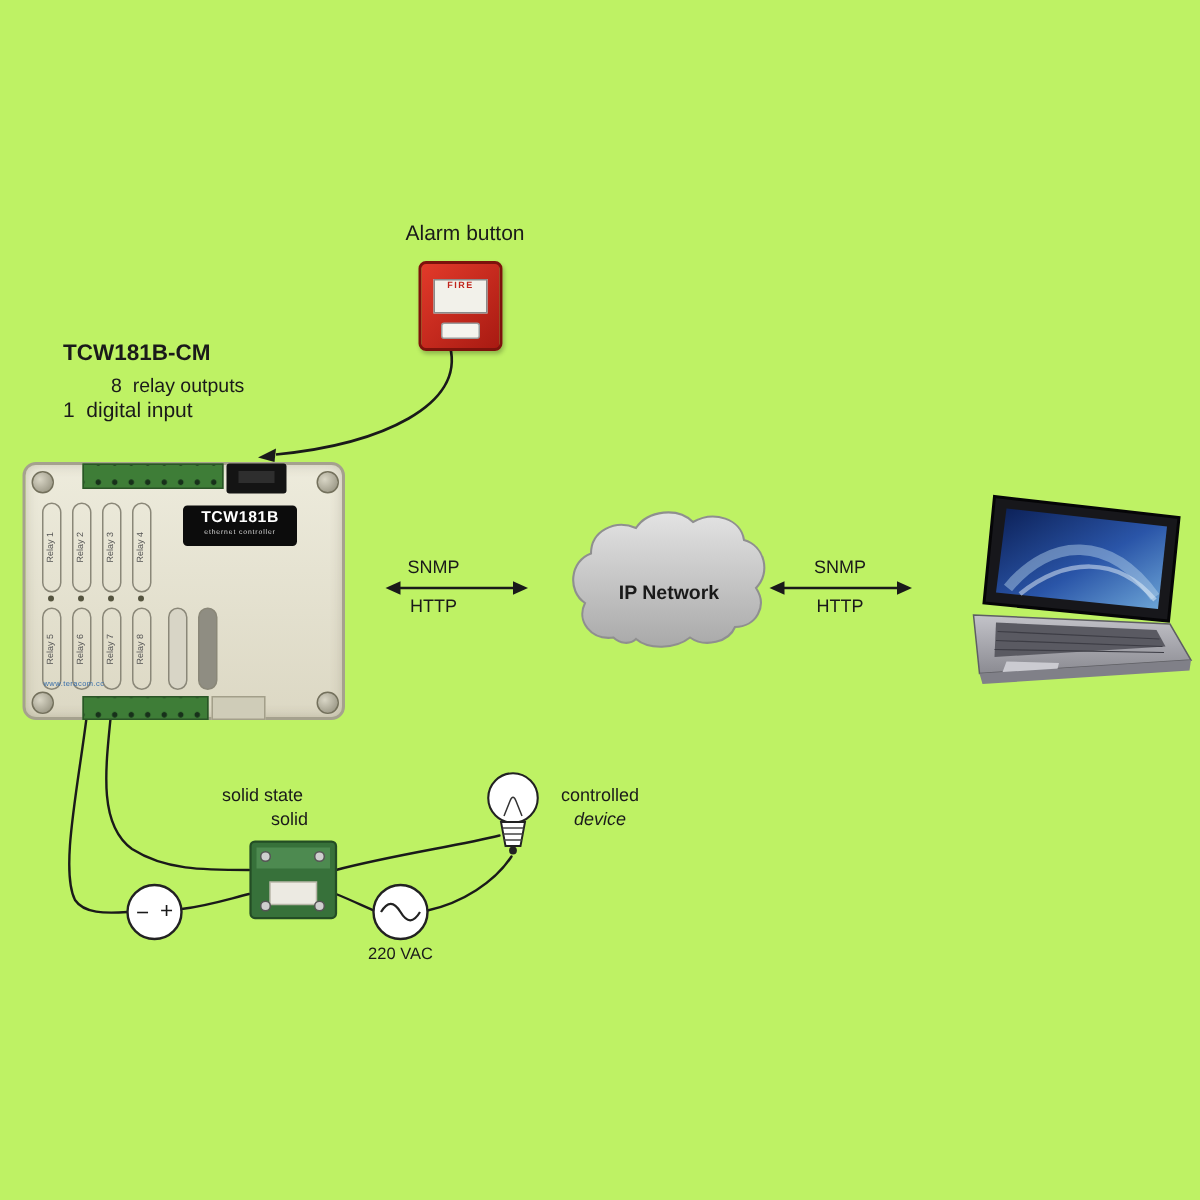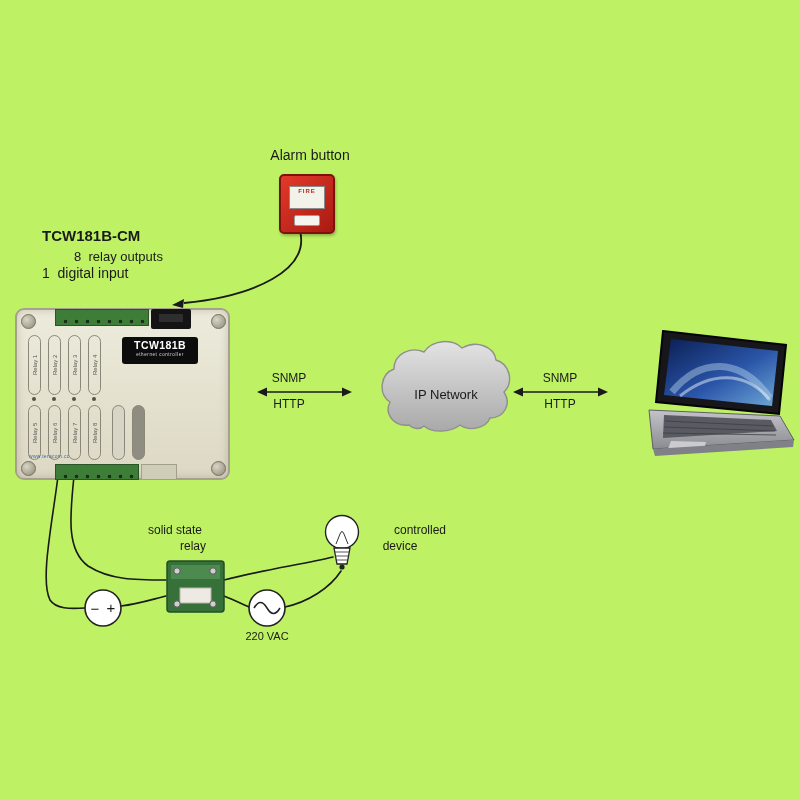--- a/index.html
+++ b/index.html
@@ -13,25 +13,25 @@
 
   
   .alarm-label{left:255px;top:147px;width:110px;font-size:14px;text-align:center;}
   .dev-title{left:42px;top:227px;font-size:15px;font-weight:bold;}
   .dev-f1{left:42px;top:249px;font-size:13px;margin-left:32px;}
   .dev-f2{left:42px;top:265px;font-size:14px;}
   .snmp-l{left:257px;top:371px;width:64px;font-size:12px;text-align:center;}
   .http-l{left:257px;top:397px;width:64px;font-size:12px;text-align:center;}
   .snmp-r{left:528px;top:371px;width:64px;font-size:12px;text-align:center;}
   .http-r{left:528px;top:397px;width:64px;font-size:12px;text-align:center;}
-  .cloud-label{left:393px;top:387px;width:106px;font-size:13px;text-align:center;}
+  .cloud-label{left:393px;top:387px;width:106px;font-size:13px;text-align:center;font-weight:bold;}
   .ssr-l1{left:148px;top:523px;width:90px;font-size:12px;}
   .ssr-l2{left:148px;top:539px;width:90px;font-size:12px;text-align:center;}
-  .ctl-l1{left:366px;top:523px;width:68px;font-size:12px;text-align:center;margin-left:20px;}
-  .ctl-l2{left:366px;top:539px;width:68px;font-size:12px;text-align:center;}
+  .ctl-l1{left:366px;top:523px;width:68px;font-size:12px;text-align:center;}
+  .ctl-l2{left:366px;top:539px;width:68px;font-size:12px;text-align:center;font-style:italic;}
   .vac{left:235px;top:630px;width:64px;font-size:11px;text-align:center;}
   .dc-minus{left:89px;top:600px;width:12px;font-size:15px;text-align:center;}
   .dc-plus{left:105px;top:599px;width:12px;font-size:15px;text-align:center;}
 
   
   .fire-button{position:absolute;left:279px;top:174px;width:52px;height:56px;
     background:linear-gradient(135deg,#e23a2a,#a81a12);
     border:2px solid #7d120c;border-radius:5px;box-shadow:1px 2px 3px rgba(0,0,0,.25);}
   .fire-inner{position:absolute;left:8px;top:10px;right:8px;height:21px;background:#f2f1ea;
     border:1px solid #8a8a8a;display:flex;justify-content:center;}
@@ -235,21 +235,21 @@
     </div>
 
     <div class="txt snmp-l">SNMP</div>
     <div class="txt http-l">HTTP</div>
     <div class="txt snmp-r">SNMP</div>
     <div class="txt http-r">HTTP</div>
 
     <div class="txt cloud-label">IP Network</div>
 
     <div class="txt ssr-l1">solid state</div>
-    <div class="txt ssr-l2">relay</div>
+    <div class="txt ssr-l2">solid</div>
     <div class="txt ctl-l1">controlled</div>
     <div class="txt ctl-l2">device</div>
     <div class="txt vac">220 VAC</div>
     <div class="txt dc-minus">−</div>
     <div class="txt dc-plus">+</div>
   </div>
 
 </div>
 
 </body></html>

